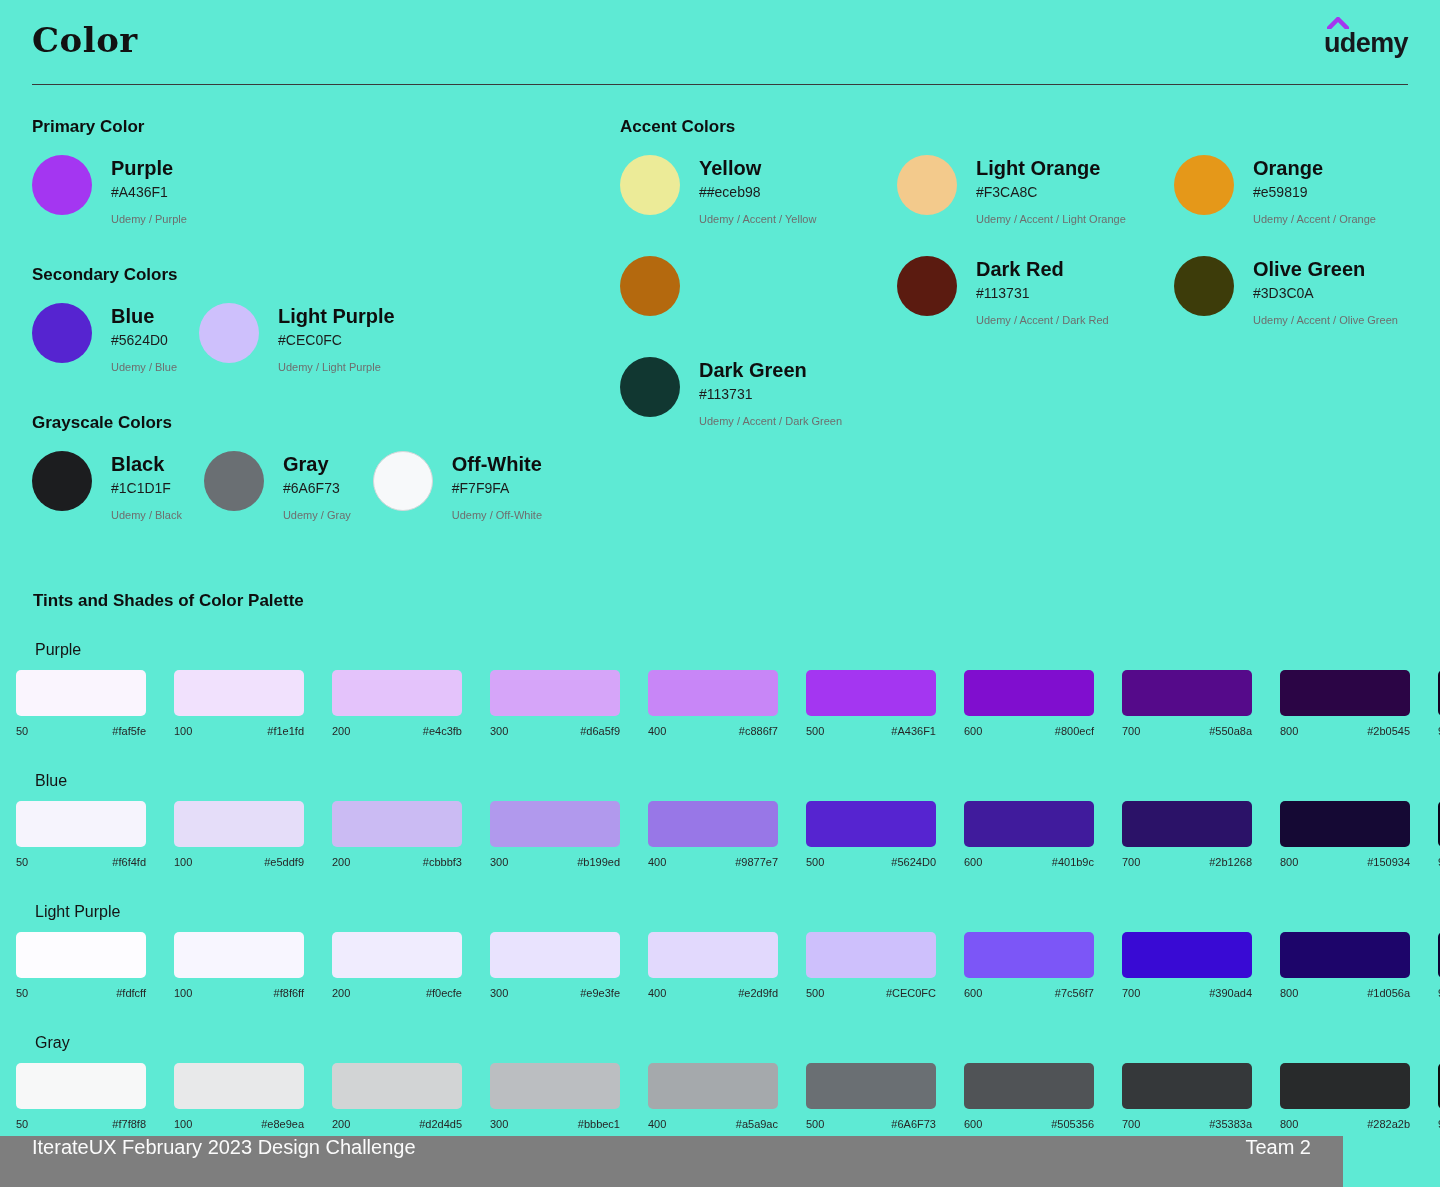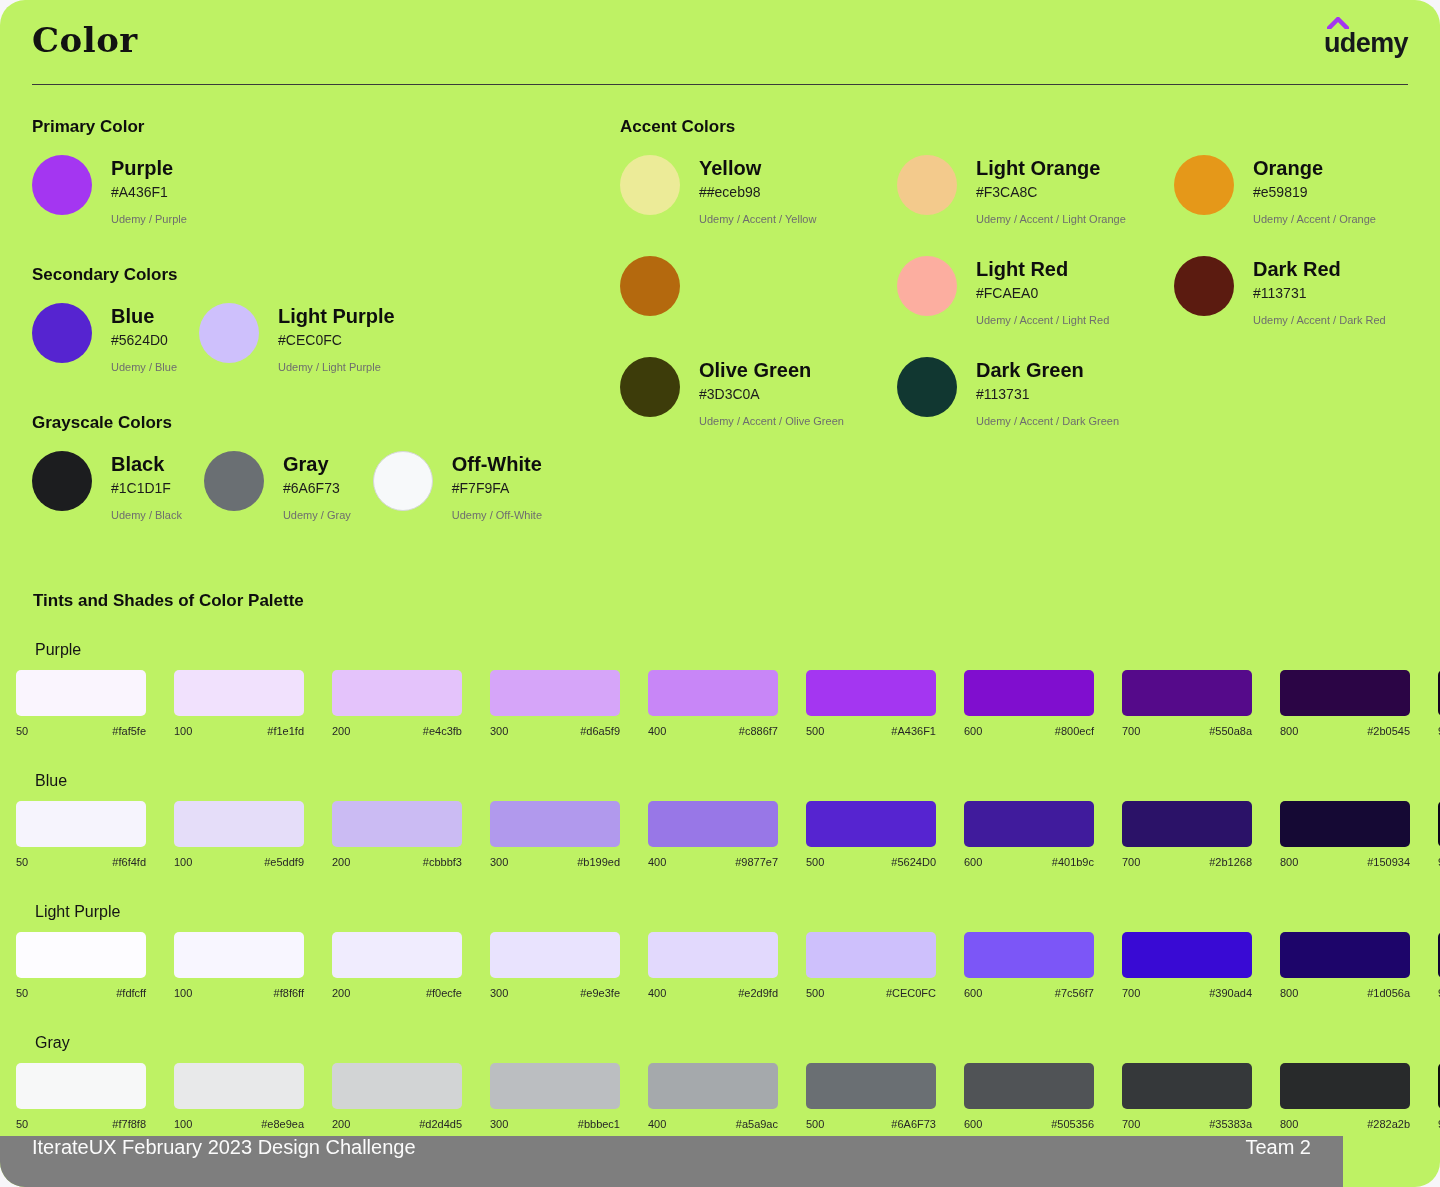--- a/index.html
+++ b/index.html
@@ -3,21 +3,21 @@
 <meta charset="utf-8">
 <title>Color</title>
 <style>
   * { margin:0; padding:0; box-sizing:border-box; }
   html,body { width:1440px; }
   body {
     font-family:"Liberation Sans", sans-serif;
     background:#f7f6f9;
     color:#121212;
   }
-  .page { position:relative; width:1440px; height:1187px; background:#bef264; overflow:hidden;border-radius:25px; }
+  .page { position:relative; width:1440px; height:1187px; background:#5eead4; overflow:hidden; }
 
   
   .header { margin:0 32px; height:85px; position:relative; border-bottom:1px solid #3a3a3a; }
   .page-title {
     position:absolute; left:0; top:20px;
     font-family:"DejaVu Serif","Liberation Serif",serif;
     font-weight:700; font-size:34px; color:#121212; letter-spacing:0.5px;
   }
   .logo { position:absolute; right:0; top:17px; display:flex; flex-direction:column; align-items:flex-start; }
   .logo-caret { margin-left:3px; height:12px; }
@@ -179,28 +179,20 @@
                 <div class="color-name">Orange</div>
                 <div class="color-hex">#e59819</div>
                 <div class="color-path">Udemy / Accent / Orange</div>
               </div>
             </div>
 
             <div class="color-item">
               <span class="dot" style="background-color: rgb(180, 105, 14);"></span>
             </div>
 
-            <div class="color-item">
-              <span class="dot" style="background-color: rgb(252, 174, 160);"></span>
-              <div class="color-meta">
-                <div class="color-name">Light Red</div>
-                <div class="color-hex">#FCAEA0</div>
-                <div class="color-path">Udemy / Accent / Light Red</div>
-              </div>
-            </div>
 
             <div class="color-item">
               <span class="dot" style="background-color: rgb(91, 27, 16);"></span>
               <div class="color-meta">
                 <div class="color-name">Dark Red</div>
                 <div class="color-hex">#113731</div>
                 <div class="color-path">Udemy / Accent / Dark Red</div>
               </div>
             </div>
 

